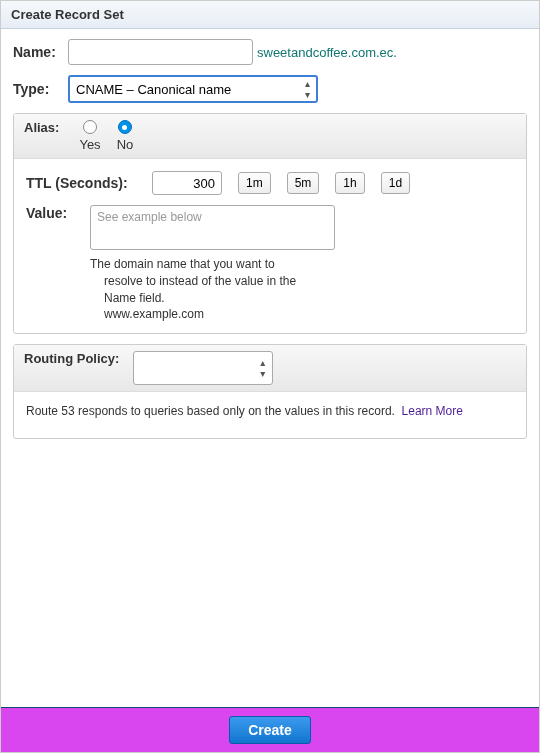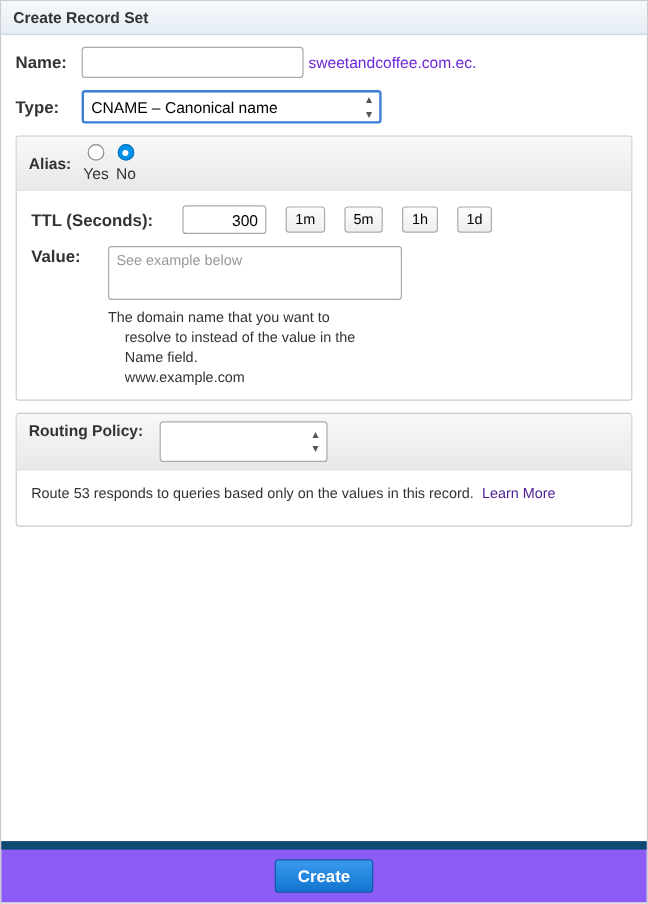--- a/index.html
+++ b/index.html
@@ -39,21 +39,21 @@
     width: 185px;
     height: 26px;
     border: 1px solid #aaa;
     border-radius: 3px;
     padding: 2px 6px;
     font-size: 13px;
   }
   .domain-suffix {
     margin-left: 4px;
     font-size: 13px;
-    color: #6d28d9;
+    color: #0f766e;
     text-align: right;
   }
   .type-select {
     width: 250px;
     height: 28px;
     border: 2px solid #3d7ed6;
     border-radius: 3px;
     padding: 2px 6px;
     background: #fff;
     font-size: 13px;
@@ -78,22 +78,21 @@
   .panel {
     border: 1px solid #ccc;
     border-radius: 3px;
     margin-bottom: 10px;
   }
   .panel-header {
     background: linear-gradient(#f8f8f8, #e8e8e8);
     padding: 6px 10px;
     border-bottom: 1px solid #ddd;
     display: flex;
-    align-items: center;
-    gap: 6px;
+    gap: 16px;
     font-size: 13px;
   }
   .panel-header .plabel {
     font-weight: bold;
     margin-right: 4px;
   }
   .radio-wrap {
     display: inline-flex;
     align-items: center;
     gap: 3px;
@@ -203,22 +202,22 @@
   }
   .learn-link {
     color: #4c1d95;
     cursor: pointer;
   }
   .footer {
     position: absolute;
     bottom: 0;
     left: 0;
     right: 0;
-    background: #8b5cf6;
-    border-top: 7px solid #0c4a6e;
+    background: #d946ef;
+    border-top: 1px solid #0c4a6e;
     padding: 8px;
     text-align: center;
   }
   .create-btn {
     background: linear-gradient(#3a9aef,#1275ce);
     border: 1px solid #0b5aa8;
     color: #fff;
     font-weight: bold;
     font-size: 14px;
     padding: 5px 18px;

